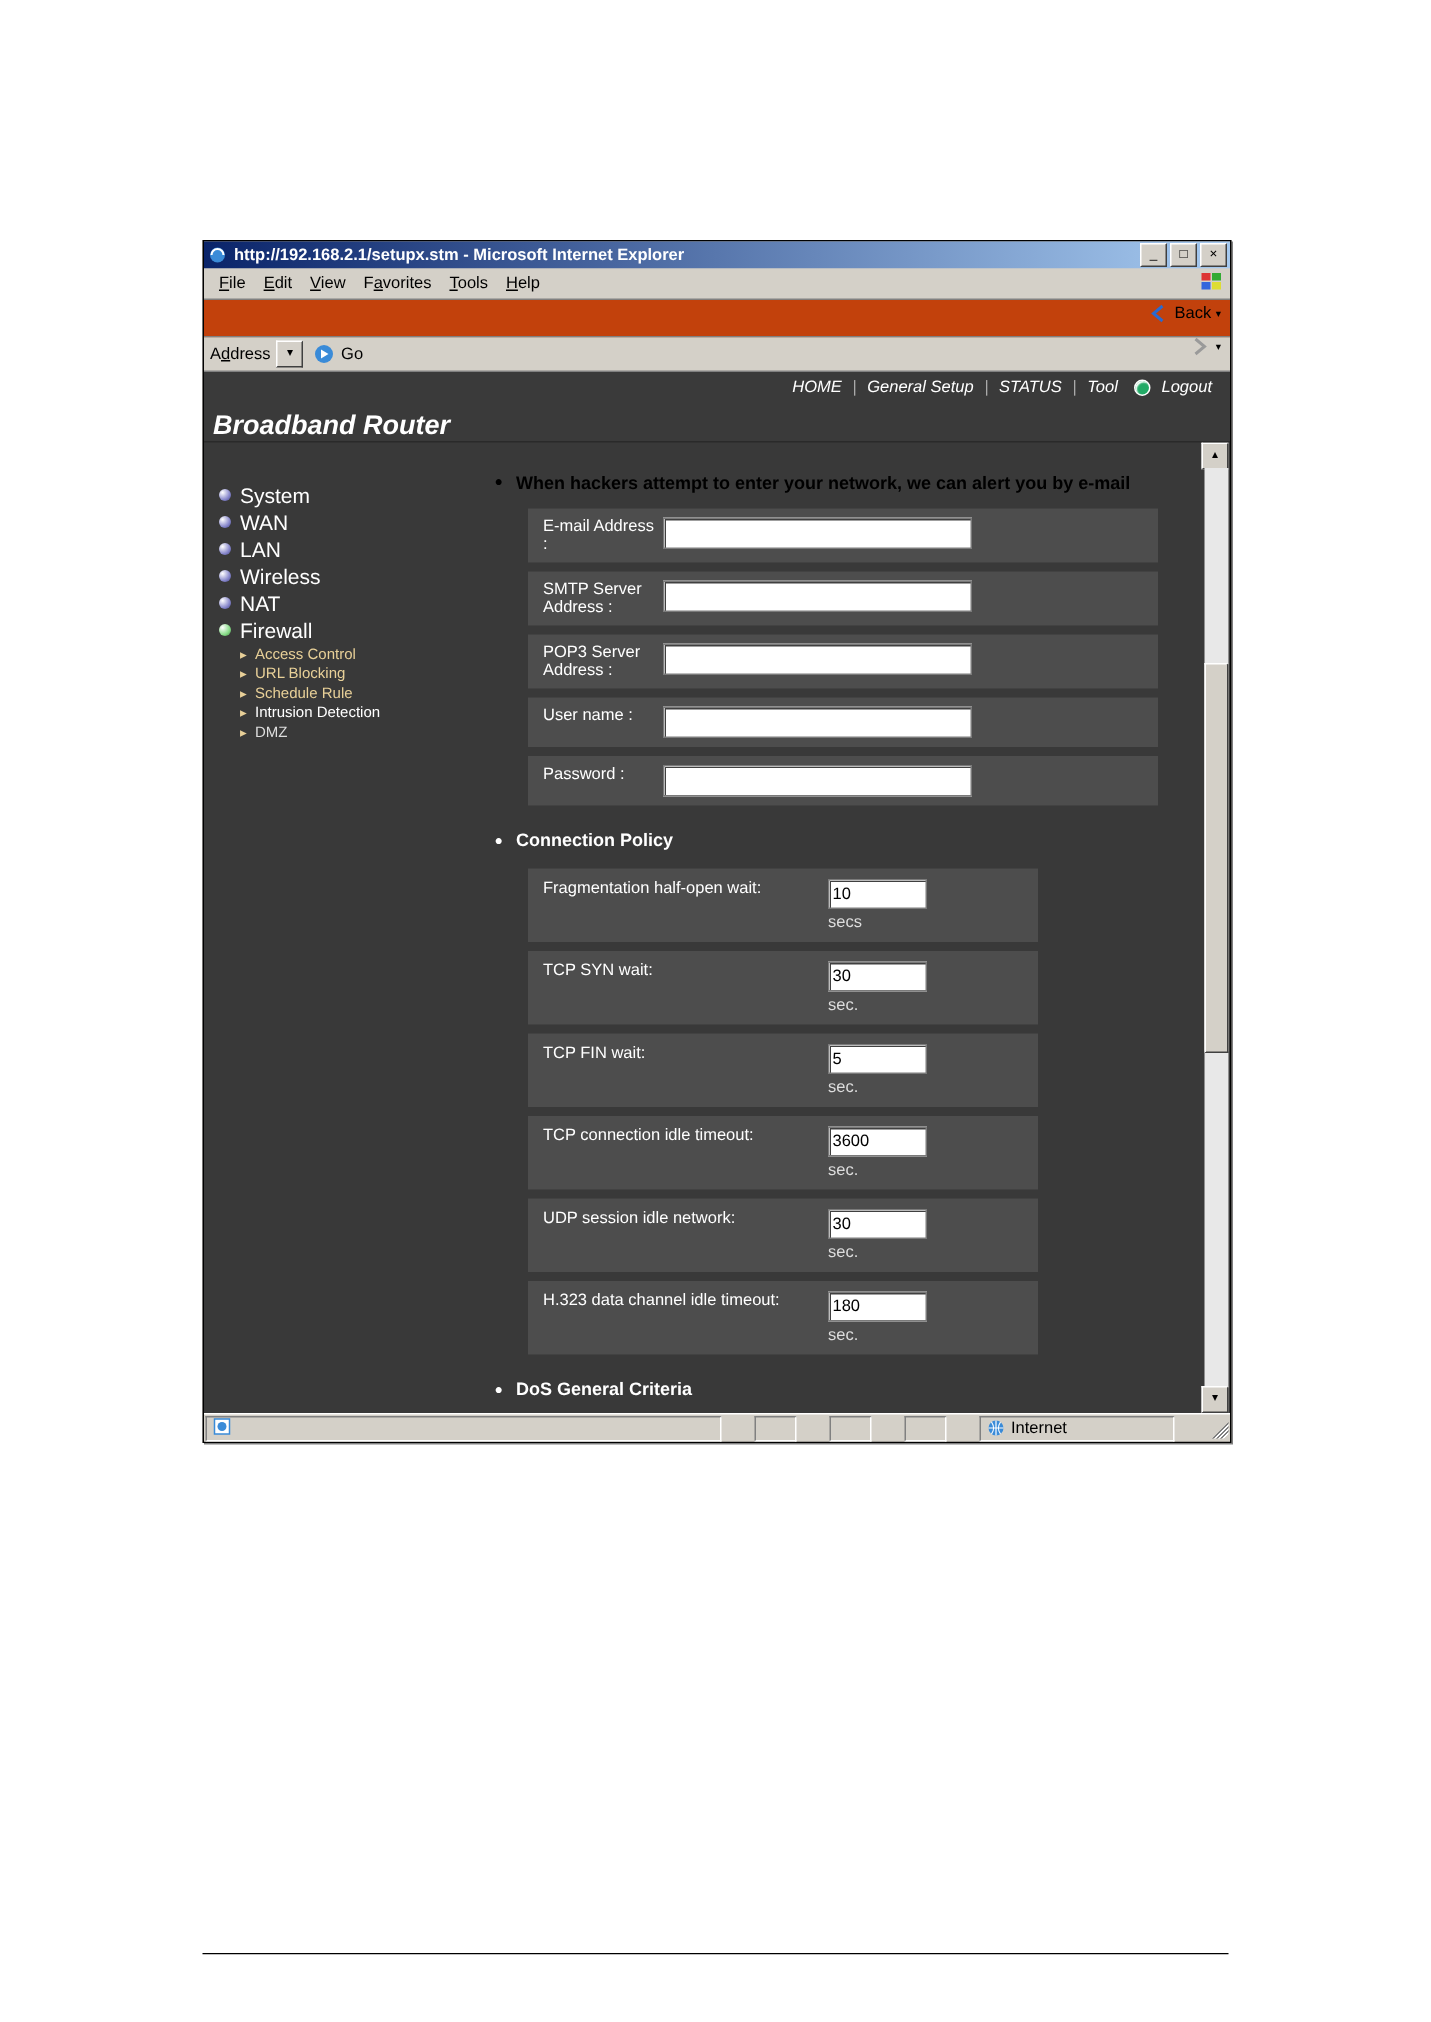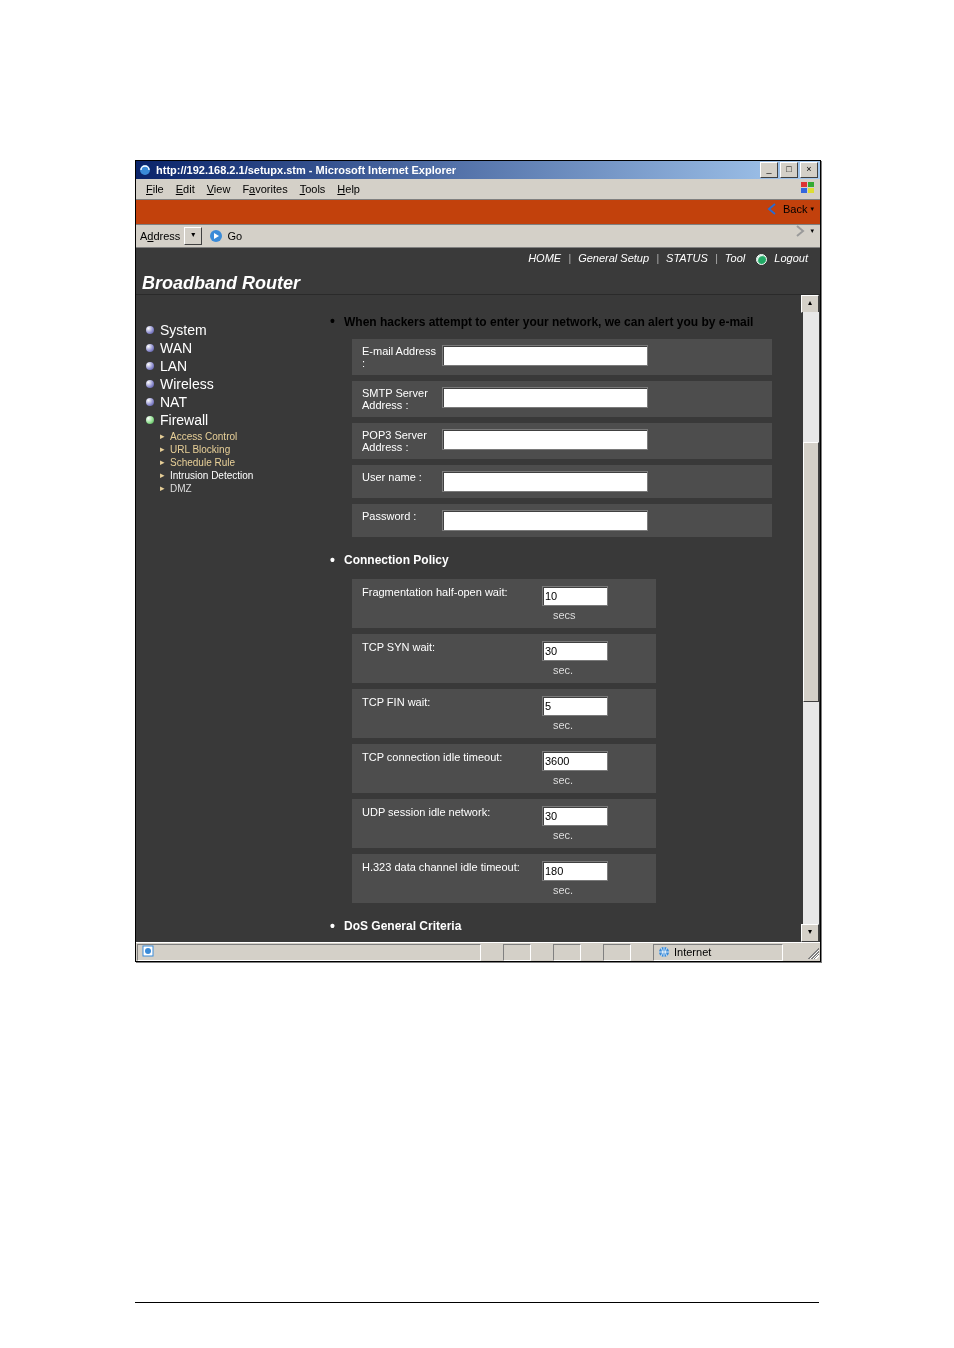--- a/index.html
+++ b/index.html
@@ -276,39 +276,39 @@
   .section-head::before {
     content:"•"; position:absolute;left:2px;top:-1px;font-size:14px;color:#fff;
   }
 
   .cp-block {
     background:#4d4d4d;
     margin:0 0 6px 24px;
     padding:7px 10px;
     display:flex;
     align-items:flex-start;
-    gap:20px;
+    gap:30px;
     font-size:11px;
-    width:304px;
+    width:340px;
     box-sizing:border-box;
   }
   .cp-block .lbl {
     width:160px;color:#fff;
   }
   .cp-block .val-col {
     display:flex;flex-direction:column;gap:3px;
   }
   .cp-block input[type=text] {
     width:60px;height:16px;
     border:1px solid #7a7a7a;
     background:#fff;
     box-shadow: inset 1px 1px 0 #404040;
     font-size:11px;
   }
-  .cp-block .unit { color:#ddd;margin-left:11px;}
+  .cp-block .unit { color:#ddd;}
 
   
   .statusbar {
     height:18px;
     background:#d4d0c8;
     border-top:1px solid #fff;
     display:flex;align-items:center;
     font-size:11px;
     gap:20px;
   }

